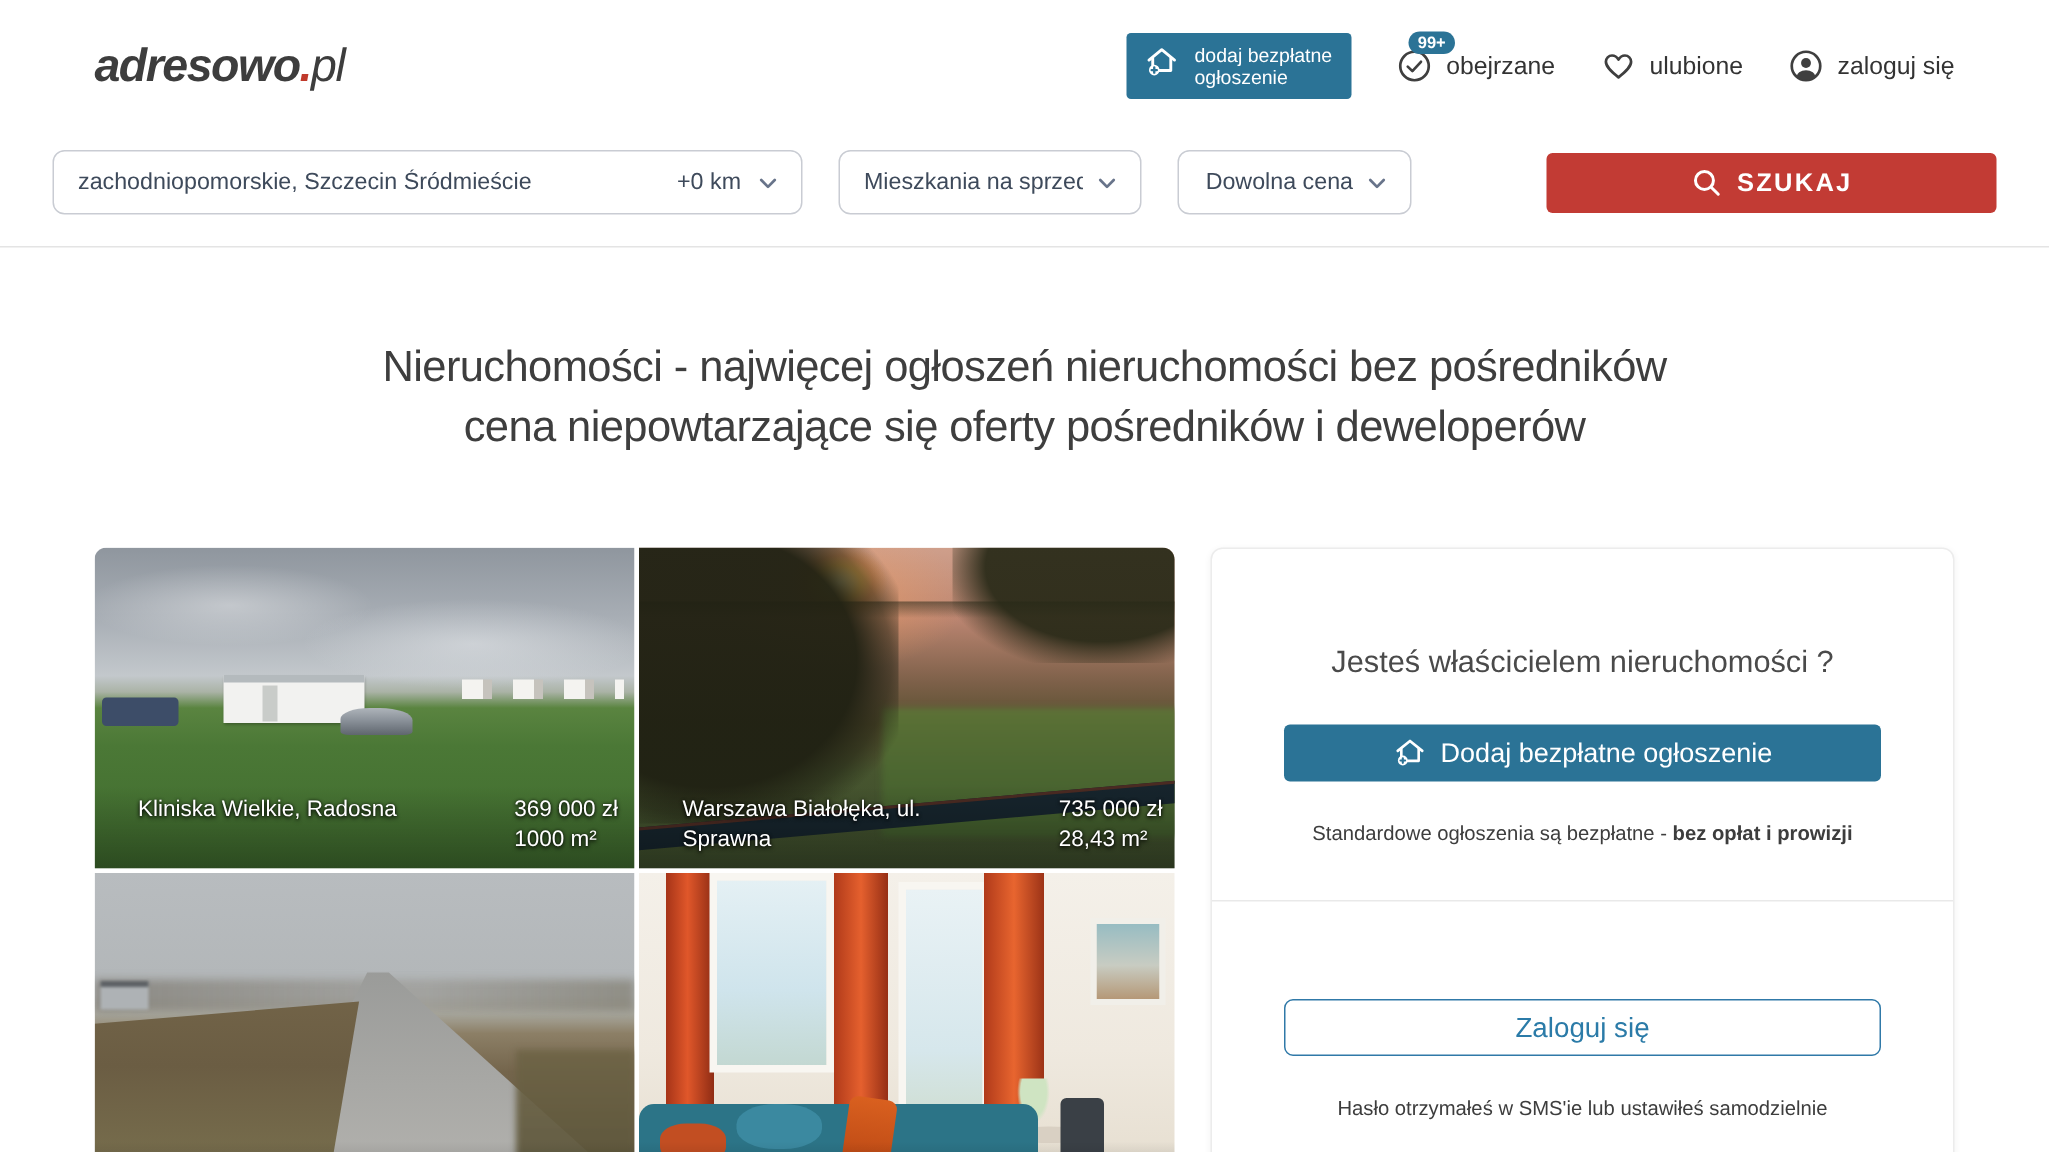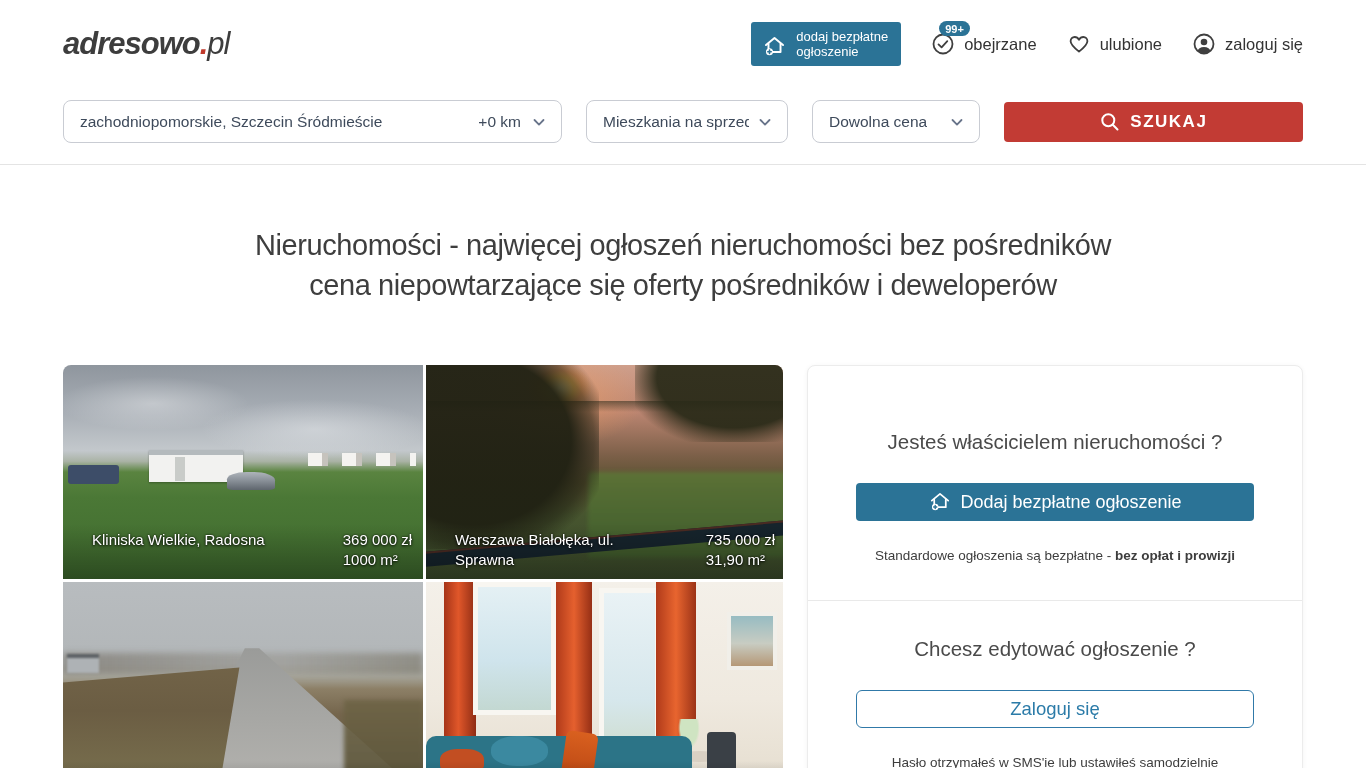--- a/index.html
+++ b/index.html
@@ -7,39 +7,39 @@
     font-family:"Liberation Sans", sans-serif; color:#3f3f3f; }
 
   
   .topbar { height:88px; display:flex; align-items:center; padding:0 63px; }
   .logo { font-style:italic; font-size:31px; letter-spacing:-1px; cursor:pointer; }
   .logo .main { font-weight:700; color:#3d3d3d; }
   .logo .dot { font-weight:700; color:#c0392b; }
   .logo .tld { font-weight:400; color:#3d3d3d; }
   .top-actions { margin-left:auto; display:flex; align-items:center; gap:30px; }
   .add-btn { background:#2b7396; color:#fff; border:none; border-radius:3px;
-    display:flex; align-items:flex-end; gap:9px; padding:7px 13px 7px 11px;
+    display:flex; align-items:flex-start; gap:9px; padding:7px 13px 7px 11px;
     font-size:13px; line-height:15px; text-align:left; cursor:pointer;
     font-family:"Liberation Sans", sans-serif; }
   .top-link { display:flex; align-items:center; gap:9px; font-size:16.5px;
     color:#333; cursor:pointer; position:relative; }
   .badge { position:absolute; top:-11px; left:8px; background:#2b7396; color:#fff;
     font-size:11px; font-weight:700; padding:1.5px 6px; border-radius:9px; }
 
   
-  .search-row { display:flex; align-items:center; padding:0 63px; gap:24px; margin-top:12px; }
+  .search-row { display:flex; align-items:center; padding:0 35px; gap:24px; margin-top:12px; }
   .field { height:43px; border:1px solid #c9ccd3; border-radius:8px; background:#fff;
     display:flex; align-items:center; padding:0 14px 0 16px; font-size:15.5px;
     color:#3e4a5b; cursor:pointer; }
   .field .val { white-space:nowrap; overflow:hidden; }
   .loc { width:500px; }
   .loc .val { flex:1; }
   .loc .radius { margin-right:10px; white-space:nowrap; }
   .cat { width:202px; justify-content:space-between; gap:8px; }
-  .price { width:168px; justify-content:space-between; gap:8px; }
+  .price { width:156px; justify-content:flex-end; gap:8px; }
   .search-btn { margin-left:auto; width:300px; height:40px; background:#c23b34;
     border:none; border-radius:4px; color:#fff; font-size:17px; font-weight:700;
     letter-spacing:1.5px; display:flex; align-items:center; justify-content:center;
     gap:9px; cursor:pointer; font-family:"Liberation Sans", sans-serif; }
   .rule { border-bottom:1px solid #e4e4e4; margin-top:21px; }
 
   
   .hero { margin-top:60px; text-align:center; font-size:29px; line-height:40px;
     color:#3e3e3e; font-weight:400; letter-spacing:-0.4px; }
 
@@ -266,21 +266,21 @@
         <div class="obj p2-line"></div>
         <div class="obj p2-field"></div>
         <div class="obj p2-treeL"></div>
         <div class="obj p2-treeR"></div>
         <div class="obj p2-rail"></div>
       </div>
       <div class="caption">
         <span class="locname">Warszawa Białołęka, ul. Sprawna</span>
         <span class="nums">
           <div>735 000 zł</div>
-          <div>31,90 m²</div>
+          <div>28,43 m²</div>
         </span>
       </div>
     </div>
 
     <div class="card">
       <div class="photo p3">
         <div class="obj p3-trees"></div>
         <div class="obj p3-road"></div>
         <div class="obj p3-field"></div>
         <div class="obj p3-grassR"></div>
@@ -331,18 +331,17 @@
           <path d="M6.6 14.2 V17 M5.2 15.6 H8" stroke="#2b7396" stroke-width="1.3" stroke-linecap="round"></path>
         </svg>
       </span>
       <span>Dodaj bezpłatne ogłoszenie</span>
     </button>
     <div class="sb-note">
       <span>Standardowe ogłoszenia są bezpłatne - </span><b>bez opłat i prowizji</b>
     </div>
     <div class="sb-divider"></div>
     <div class="sb-sec2">
-      <div class="sb-title">Chcesz edytować ogłoszenie ?</div>
       <button class="sb-outline-btn">Zaloguj się</button>
       <div class="sb-note">Hasło otrzymałeś w SMS'ie lub ustawiłeś samodzielnie</div>
     </div>
   </div>
 </div>
 
 </body></html>

